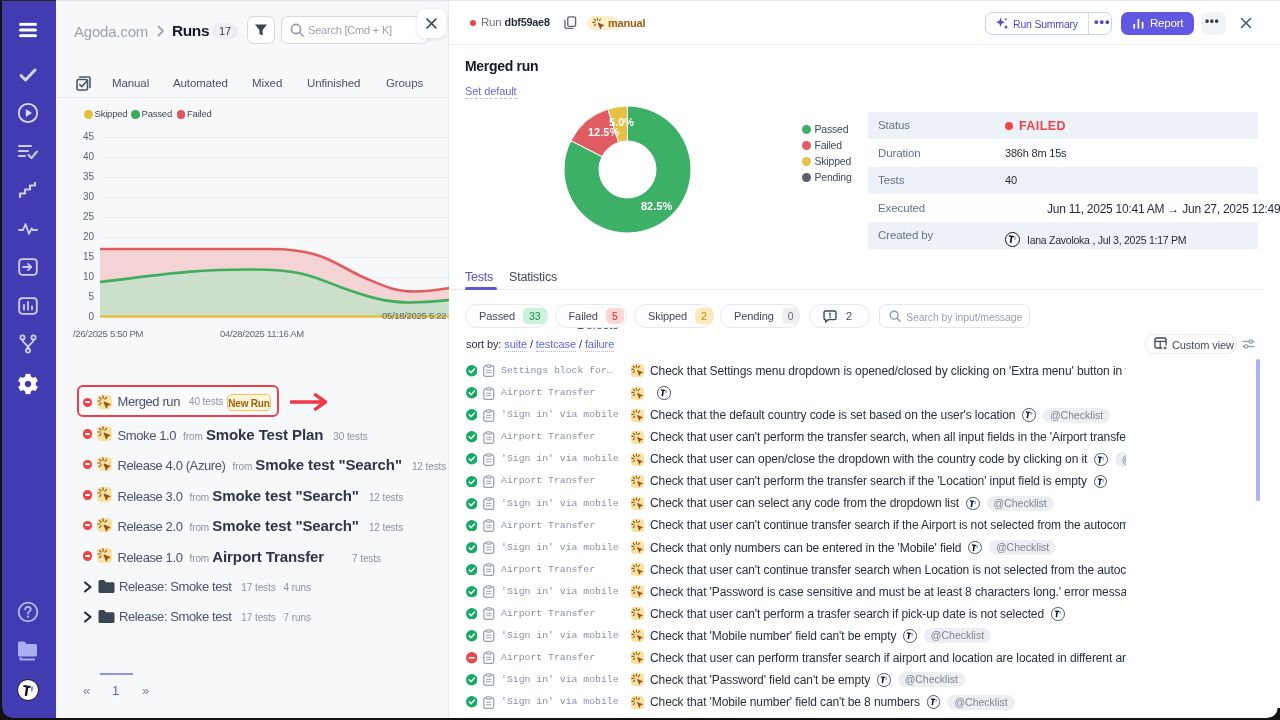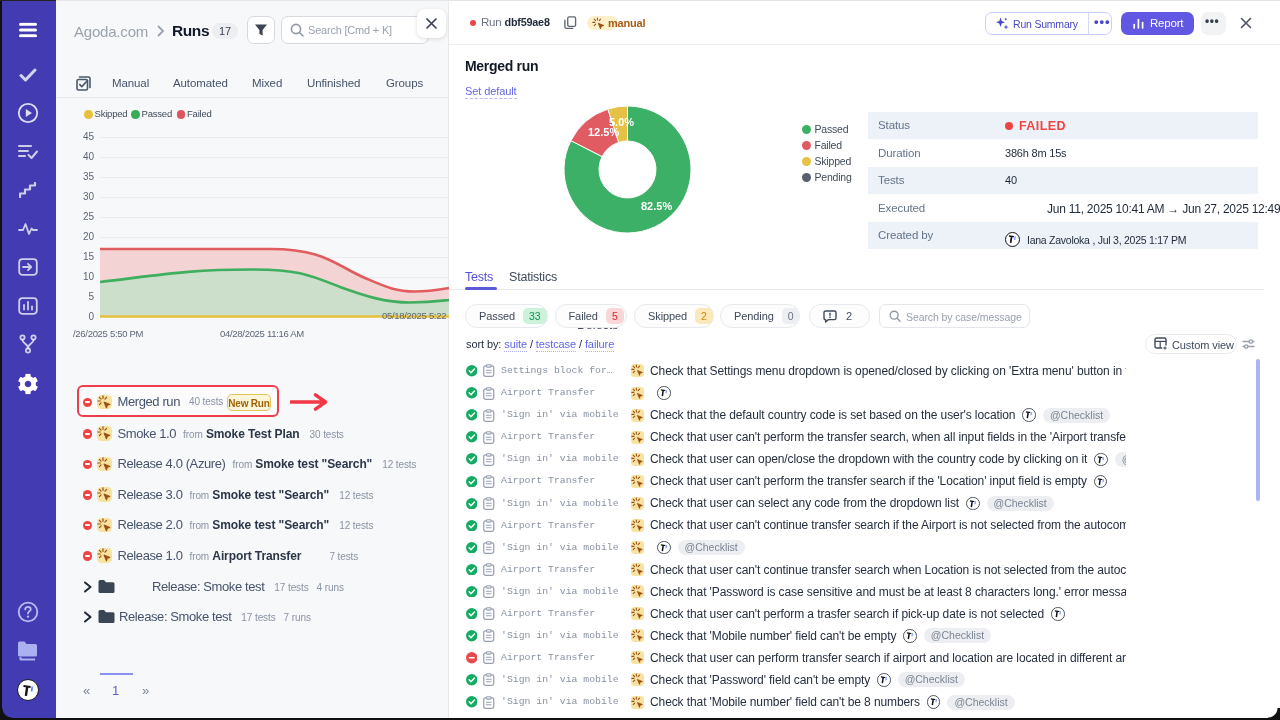--- a/index.html
+++ b/index.html
@@ -14,21 +14,21 @@
 
 #rpanel { position:absolute; left:449px; top:0; width:831px; height:640px; background:#fff; }
 .grid { position:absolute; left:44px; width:349px; height:1px; background:#ececf0; }
 .ylab { position:absolute; left:6px; width:32px; text-align:right; font-size:10px; color:#5c6675; }
 .runrow { position:absolute; left:0; width:393px; height:30px; }
 .stopic { position:absolute; left:26.5px; top:10.5px; width:9.5px; height:9.5px; border-radius:50%; background:#ef4444; }
 .stopic::after { content:""; position:absolute; left:2.1px; top:3.9px; width:5.3px; height:1.7px; background:#fff; border-radius:1px; }
 .manic { position:absolute; left:41px; top:7.8px; width:14.5px; height:14.5px; border-radius:4.5px; background:#f7e2a2; }
 .rname { position:absolute; left:61.5px; top:7px; font-size:13px; color:#46536b; font-weight:500; white-space:nowrap; letter-spacing:-0.4px; }
 .rfrom { font-size:10px; color:#8a93a3; font-weight:400; letter-spacing:-0.1px; }
-.rbold { font-size:12px; color:#2b3648; font-weight:700; letter-spacing:-0.1px; }
+.rbold { font-size:15px; color:#2b3648; font-weight:700; letter-spacing:-0.1px; }
 .rcnt { font-size:10px; color:#8a93a3; font-weight:400; letter-spacing:-0.1px; }
 .foldrow { position:absolute; left:0; width:393px; height:30px; }
 .dleg { position:absolute; left:353px; font-size:10.5px; color:#404b5a; letter-spacing:-0.2px; }
 .dot { display:inline-block; width:9px; height:9px; border-radius:50%; margin-right:3.5px; position:relative; top:1px; }
 .itr { position:absolute; left:419px; width:390px; height:27.5px; }
 .itl { position:absolute; left:10px; top:7.5px; font-size:11.5px; color:#64748b; letter-spacing:-0.1px; }
 .itv { position:absolute; left:137px; top:7.5px; font-size:11px; color:#1f2937; font-weight:500; white-space:nowrap; letter-spacing:-0.2px; }
 .chip { position:absolute; top:304px; height:24px; border:1px solid #e7e9ec; border-radius:12px; background:#fdfdfe; font-size:11px; font-weight:500; color:#3f4a5a; display:flex; align-items:center; padding-left:13px; letter-spacing:-0.1px; }
 .badge { display:inline-block; height:16px; padding:0 6px; border-radius:5px; font-size:10.5px; font-weight:500; line-height:16px; margin-left:8px; }
 .slink { color:#6165ee; border-bottom:1px dotted #b0b3f5; padding-bottom:0.5px; }
@@ -283,21 +283,21 @@
         </div>
       <div class="rname">Release 1.0<span class="rfrom" style="margin-left:7px;">from</span> <span class="rbold">Airport Transfer</span><span class="rcnt" style="margin-left:28px;">7 tests</span></div>
     </div>
     <div class="foldrow" style="top:572px">
       <svg class="abs" style="left:27px;top:9px" width="9" height="12" viewBox="0 0 9 12">
           <path d="M2 1.5 L7.5 6 L2 10.5" stroke="#1f2937" stroke-width="2" fill="none" stroke-linecap="round" stroke-linejoin="round"></path>
         </svg>
       <svg class="abs" style="left:42px;top:7px" width="17" height="15" viewBox="0 0 17 15">
           <path d="M0.5 2.5 Q0.5 1 2 1 L6 1 L8 3.2 L15 3.2 Q16.5 3.2 16.5 4.7 L16.5 12.5 Q16.5 14 15 14 L2 14 Q0.5 14 0.5 12.5 Z" fill="#3b4655"></path>
         </svg>
-      <div class="rname" style="left:63px;margin-left:33px;">Release: Smoke test<span class="rcnt" style="margin-left:10px;">17 tests</span><span class="rcnt" style="margin-left:8px;">4 runs</span></div>
+      <div class="rname" style="left:63px;">Release: Smoke test<span class="rcnt" style="margin-left:10px;">17 tests</span><span class="rcnt" style="margin-left:8px;">4 runs</span></div>
     </div>
     <div class="foldrow" style="top:602px">
       <svg class="abs" style="left:27px;top:9px" width="9" height="12" viewBox="0 0 9 12">
           <path d="M2 1.5 L7.5 6 L2 10.5" stroke="#1f2937" stroke-width="2" fill="none" stroke-linecap="round" stroke-linejoin="round"></path>
         </svg>
       <svg class="abs" style="left:42px;top:7px" width="17" height="15" viewBox="0 0 17 15">
           <path d="M0.5 2.5 Q0.5 1 2 1 L6 1 L8 3.2 L15 3.2 Q16.5 3.2 16.5 4.7 L16.5 12.5 Q16.5 14 15 14 L2 14 Q0.5 14 0.5 12.5 Z" fill="#3b4655"></path>
         </svg>
       <div class="rname" style="left:63px;">Release: Smoke test<span class="rcnt" style="margin-left:10px;">17 tests</span><span class="rcnt" style="margin-left:8px;">7 runs</span></div>
     </div>
@@ -406,21 +406,21 @@
     <div class="chip" style="left:360px;width:61px;"><svg width="14" height="13" viewBox="0 0 14 13" style="margin-right:9px;">
           <path d="M1 2.6 Q1 1 2.6 1 L11.4 1 Q13 1 13 2.6 L13 8 Q13 9.6 11.4 9.6 L5.4 9.6 L2.6 12 L2.6 9.6 Q1 9.6 1 8 Z" stroke="#3f4a5a" stroke-width="1.4" fill="none" stroke-linejoin="round"></path>
           <line x1="7" y1="3.2" x2="7" y2="5.6" stroke="#3f4a5a" stroke-width="1.3" stroke-linecap="round"></line>
           <circle cx="7" cy="7.4" r="0.8" fill="#3f4a5a"></circle>
         </svg>2</div>
     <div class="abs" style="left:430px;top:304px;width:151px;height:24px;border:1px solid #e4e6ea;border-radius:7px;background:#fff;"></div>
     <svg class="abs" style="left:440px;top:310px" width="12" height="12" viewBox="0 0 14 14">
         <circle cx="6" cy="6" r="4.6" stroke="#8f99a6" stroke-width="1.6" fill="none"></circle>
         <line x1="9.5" y1="9.5" x2="13" y2="13" stroke="#8f99a6" stroke-width="1.6" stroke-linecap="round"></line>
       </svg>
-    <div class="abs" style="left:457px;top:311px;width:118px;overflow:hidden;white-space:nowrap;font-size:10.5px;color:#9aa2ae;letter-spacing:-0.1px;">Search by case/message</div>
+    <div class="abs" style="left:457px;top:311px;width:118px;overflow:hidden;white-space:nowrap;font-size:10.5px;color:#9aa2ae;letter-spacing:-0.1px;">Search by input/message</div>
 
     <div class="abs" style="left:17px;top:338px;font-size:11px;color:#1f2937;letter-spacing:-0.1px;">sort by: <span class="slink">suite</span> / <span class="slink">testcase</span> / <span class="slink">failure</span></div>
     <div class="abs" style="left:696px;top:333.5px;width:92px;height:20.5px;border:1px solid #e7e9ec;border-radius:11px;background:#fff;"></div>
     <svg class="abs" style="left:705px;top:337px" width="14" height="14" viewBox="0 0 14 14">
         <rect x="1" y="1" width="11" height="10" rx="1.6" stroke="#3f4a5a" stroke-width="1.4" fill="none"></rect>
         <line x1="1" y1="4.4" x2="12" y2="4.4" stroke="#3f4a5a" stroke-width="1.2"></line>
         <line x1="6.2" y1="4.4" x2="6.2" y2="11" stroke="#3f4a5a" stroke-width="1.2"></line>
         <circle cx="11" cy="11" r="2.8" fill="#fff"></circle>
         <path d="M11 9.4 L11 12.6 M9.4 11 L12.6 11" stroke="#3f4a5a" stroke-width="1.1"></path>
       </svg>
@@ -703,20 +703,21 @@
               <g stroke="#9a4f12" stroke-width="1.2" stroke-linecap="round">
                 <line x1="6.2" y1="3.4" x2="6.2" y2="1.2"></line>
                 <line x1="4.2" y1="4.2" x2="2.5" y2="2.5"></line>
                 <line x1="3.4" y1="6.2" x2="0.9" y2="6.2"></line>
                 <line x1="4.2" y1="8.2" x2="2.5" y2="9.9"></line>
                 <line x1="8.2" y1="4.2" x2="9.9" y2="2.5"></line>
               </g>
               <path d="M7.4 7.4 L13.2 9.8 L10.6 10.6 L9.8 13.2 Z" fill="#9a4f12" stroke="#9a4f12" stroke-width="0.8" stroke-linejoin="round"></path>
             </svg>
           </span>
+          <span class="ttxt">Check that only numbers can be entered in the 'Mobile' field</span>
           <span style="position:relative;display:inline-block;width:13.5px;height:13.5px;border-radius:50%;border:1.2px solid #4b5563;background:#fff;margin-left:7px;flex:none;">
             <svg width="8" height="8" viewBox="0 0 16 15" style="position:absolute;left:1.6px;top:2px">
               <path d="M1 1 L10 1 L10 3.4 L7.2 3.4 L7.2 14 L4.2 14 L4.2 3.4 L1 3.4 Z" fill="#111" transform="rotate(8 8 7)"></path>
               <rect x="11" y="1.5" width="2" height="6" fill="#5b7cfa" transform="rotate(8 8 7)"></rect>
             </svg>
           </span>
           <span style="display:inline-block;height:15px;padding:0 7px;border-radius:8px;background:#eceef1;color:#7c8594;font-size:10.5px;line-height:15px;margin-left:7px;flex:none;">@Checklist</span>
         </div>
       </div>
       <div class="trow" style="top:558.6px">

